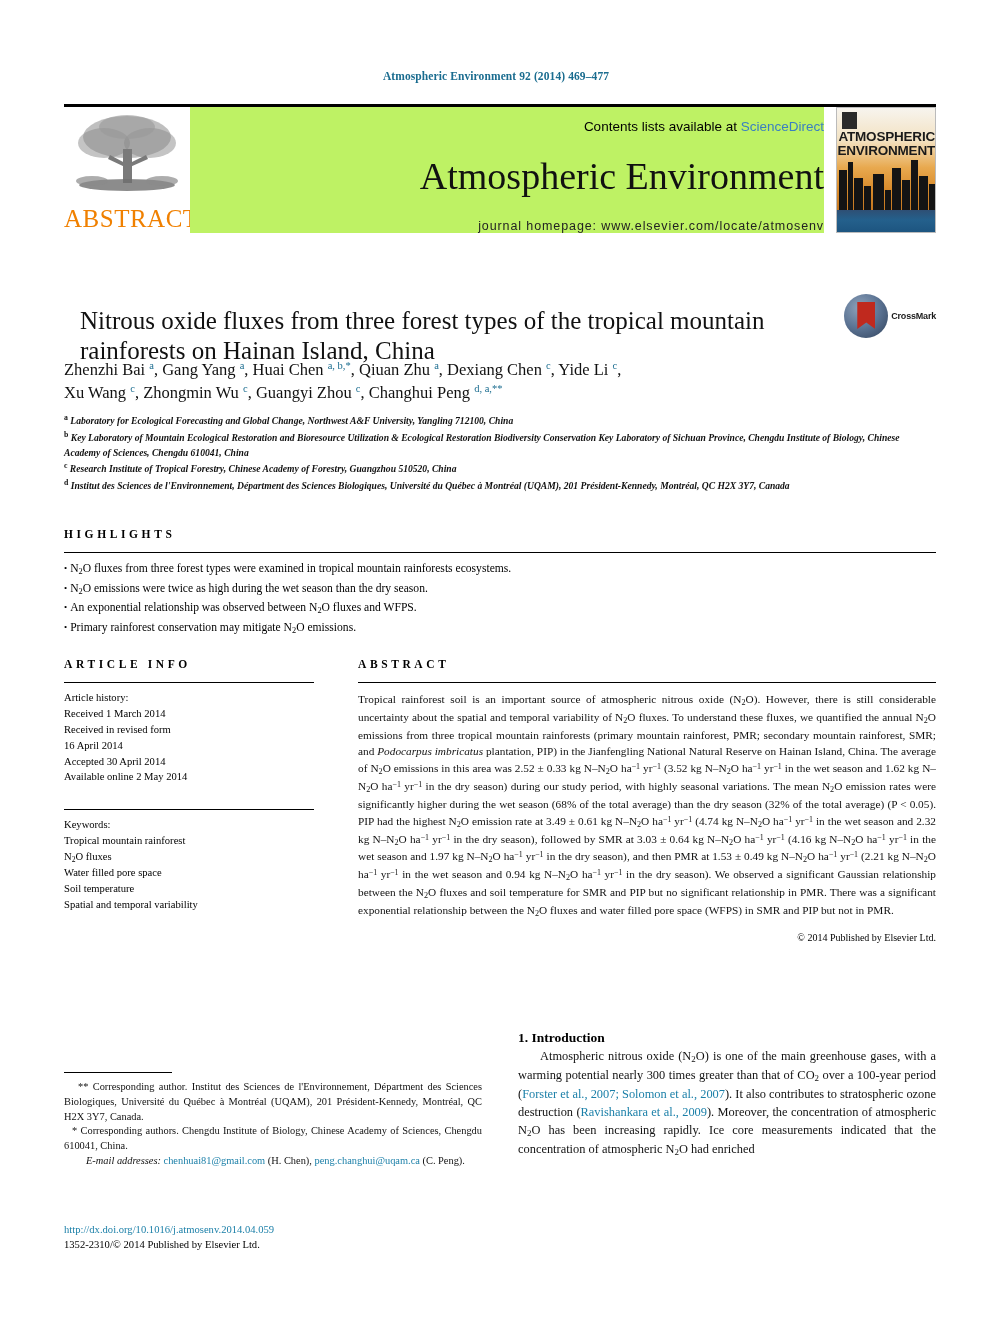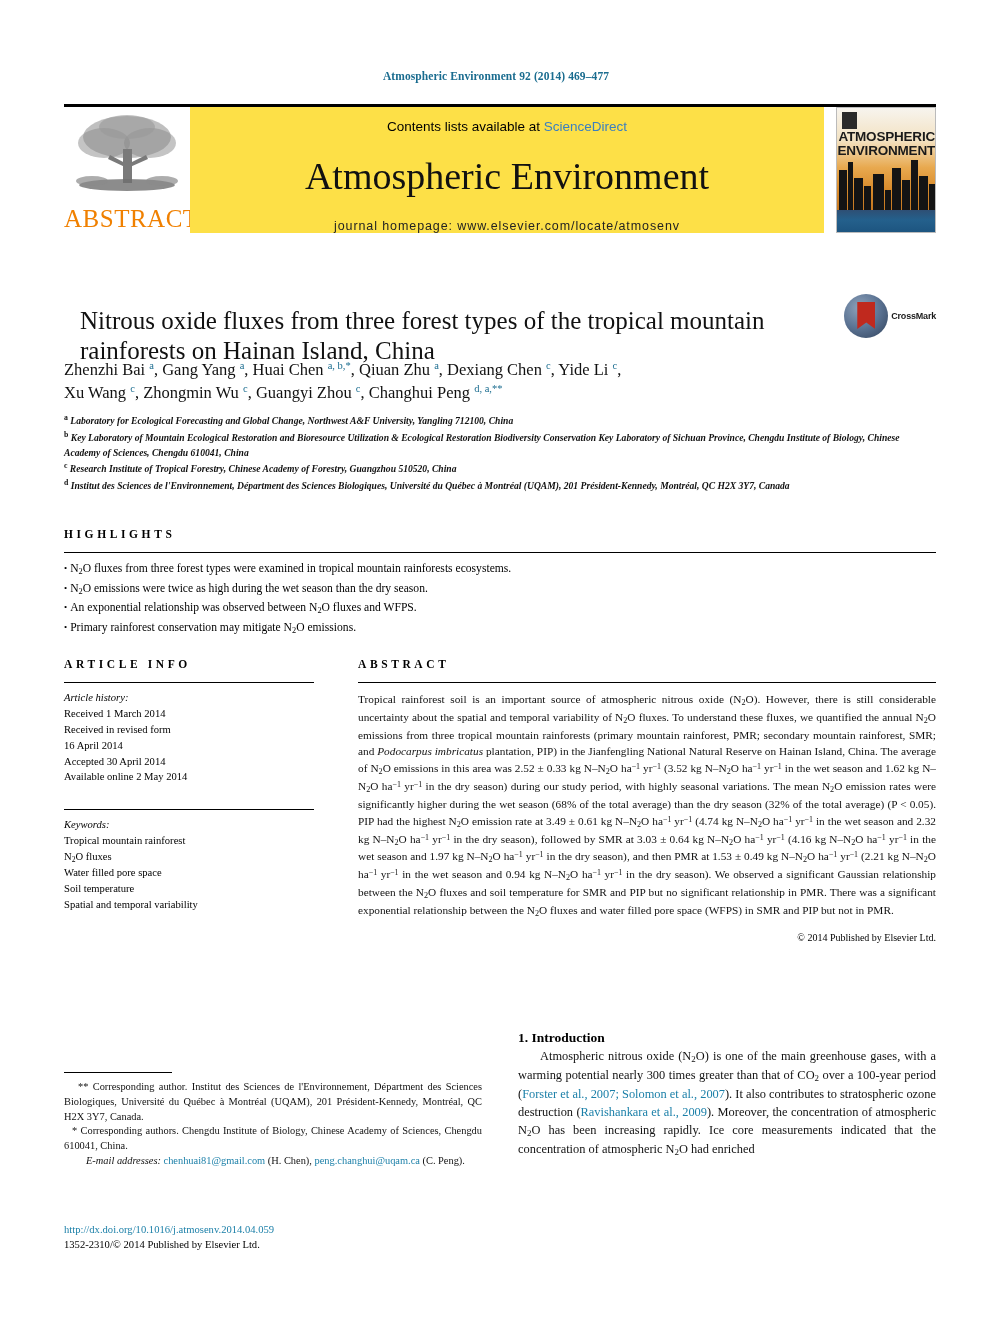--- a/index.html
+++ b/index.html
@@ -65,22 +65,22 @@
     width: 126px;
     text-align: center;
     font-family: "Liberation Serif", serif;
     font-size: 25px;
     letter-spacing: .5px;
     color: #F08000;
     line-height: 1;
   }
   .masthead-center {
     flex: 1 1 auto;
-    background: #fde047;
-    text-align: center;
+    background: #bef264;
+    text-align: right;
     position: relative;
   }
   .contents-line {
     font-family: "Liberation Sans", sans-serif;
     font-size: 13.5px;
     color: #000;
     padding-top: 12px;
   }
   .contents-line .sd {
     color: #3a7fc1;
@@ -244,21 +244,21 @@
     left: 64px;
     width: 872px;
     display: flex;
   }
   .col-info { flex: 0 0 250px; width: 250px; }
   .col-gap  { flex: 0 0 44px; }
   .col-abs  { flex: 1 1 auto; }
 
   .info-rule { border-top: 1.4px solid #000; margin-top: 12px; }
   .info-block { font-size: 10.6px; line-height: 1.5; margin-top: 7px; }
-  .info-block .it { font-style: italic; }
+  .info-block .it { }
   .kw-rule { border-top: 1.4px solid #000; margin-top: 24px; }
 
   .abs-rule { border-top: 1.4px solid #000; margin-top: 12px; }
   .abstract-body {
     font-size: 11.3px;
     line-height: 1.485;
     text-align: justify;
     margin-top: 8px;
     color: #111;
   }

